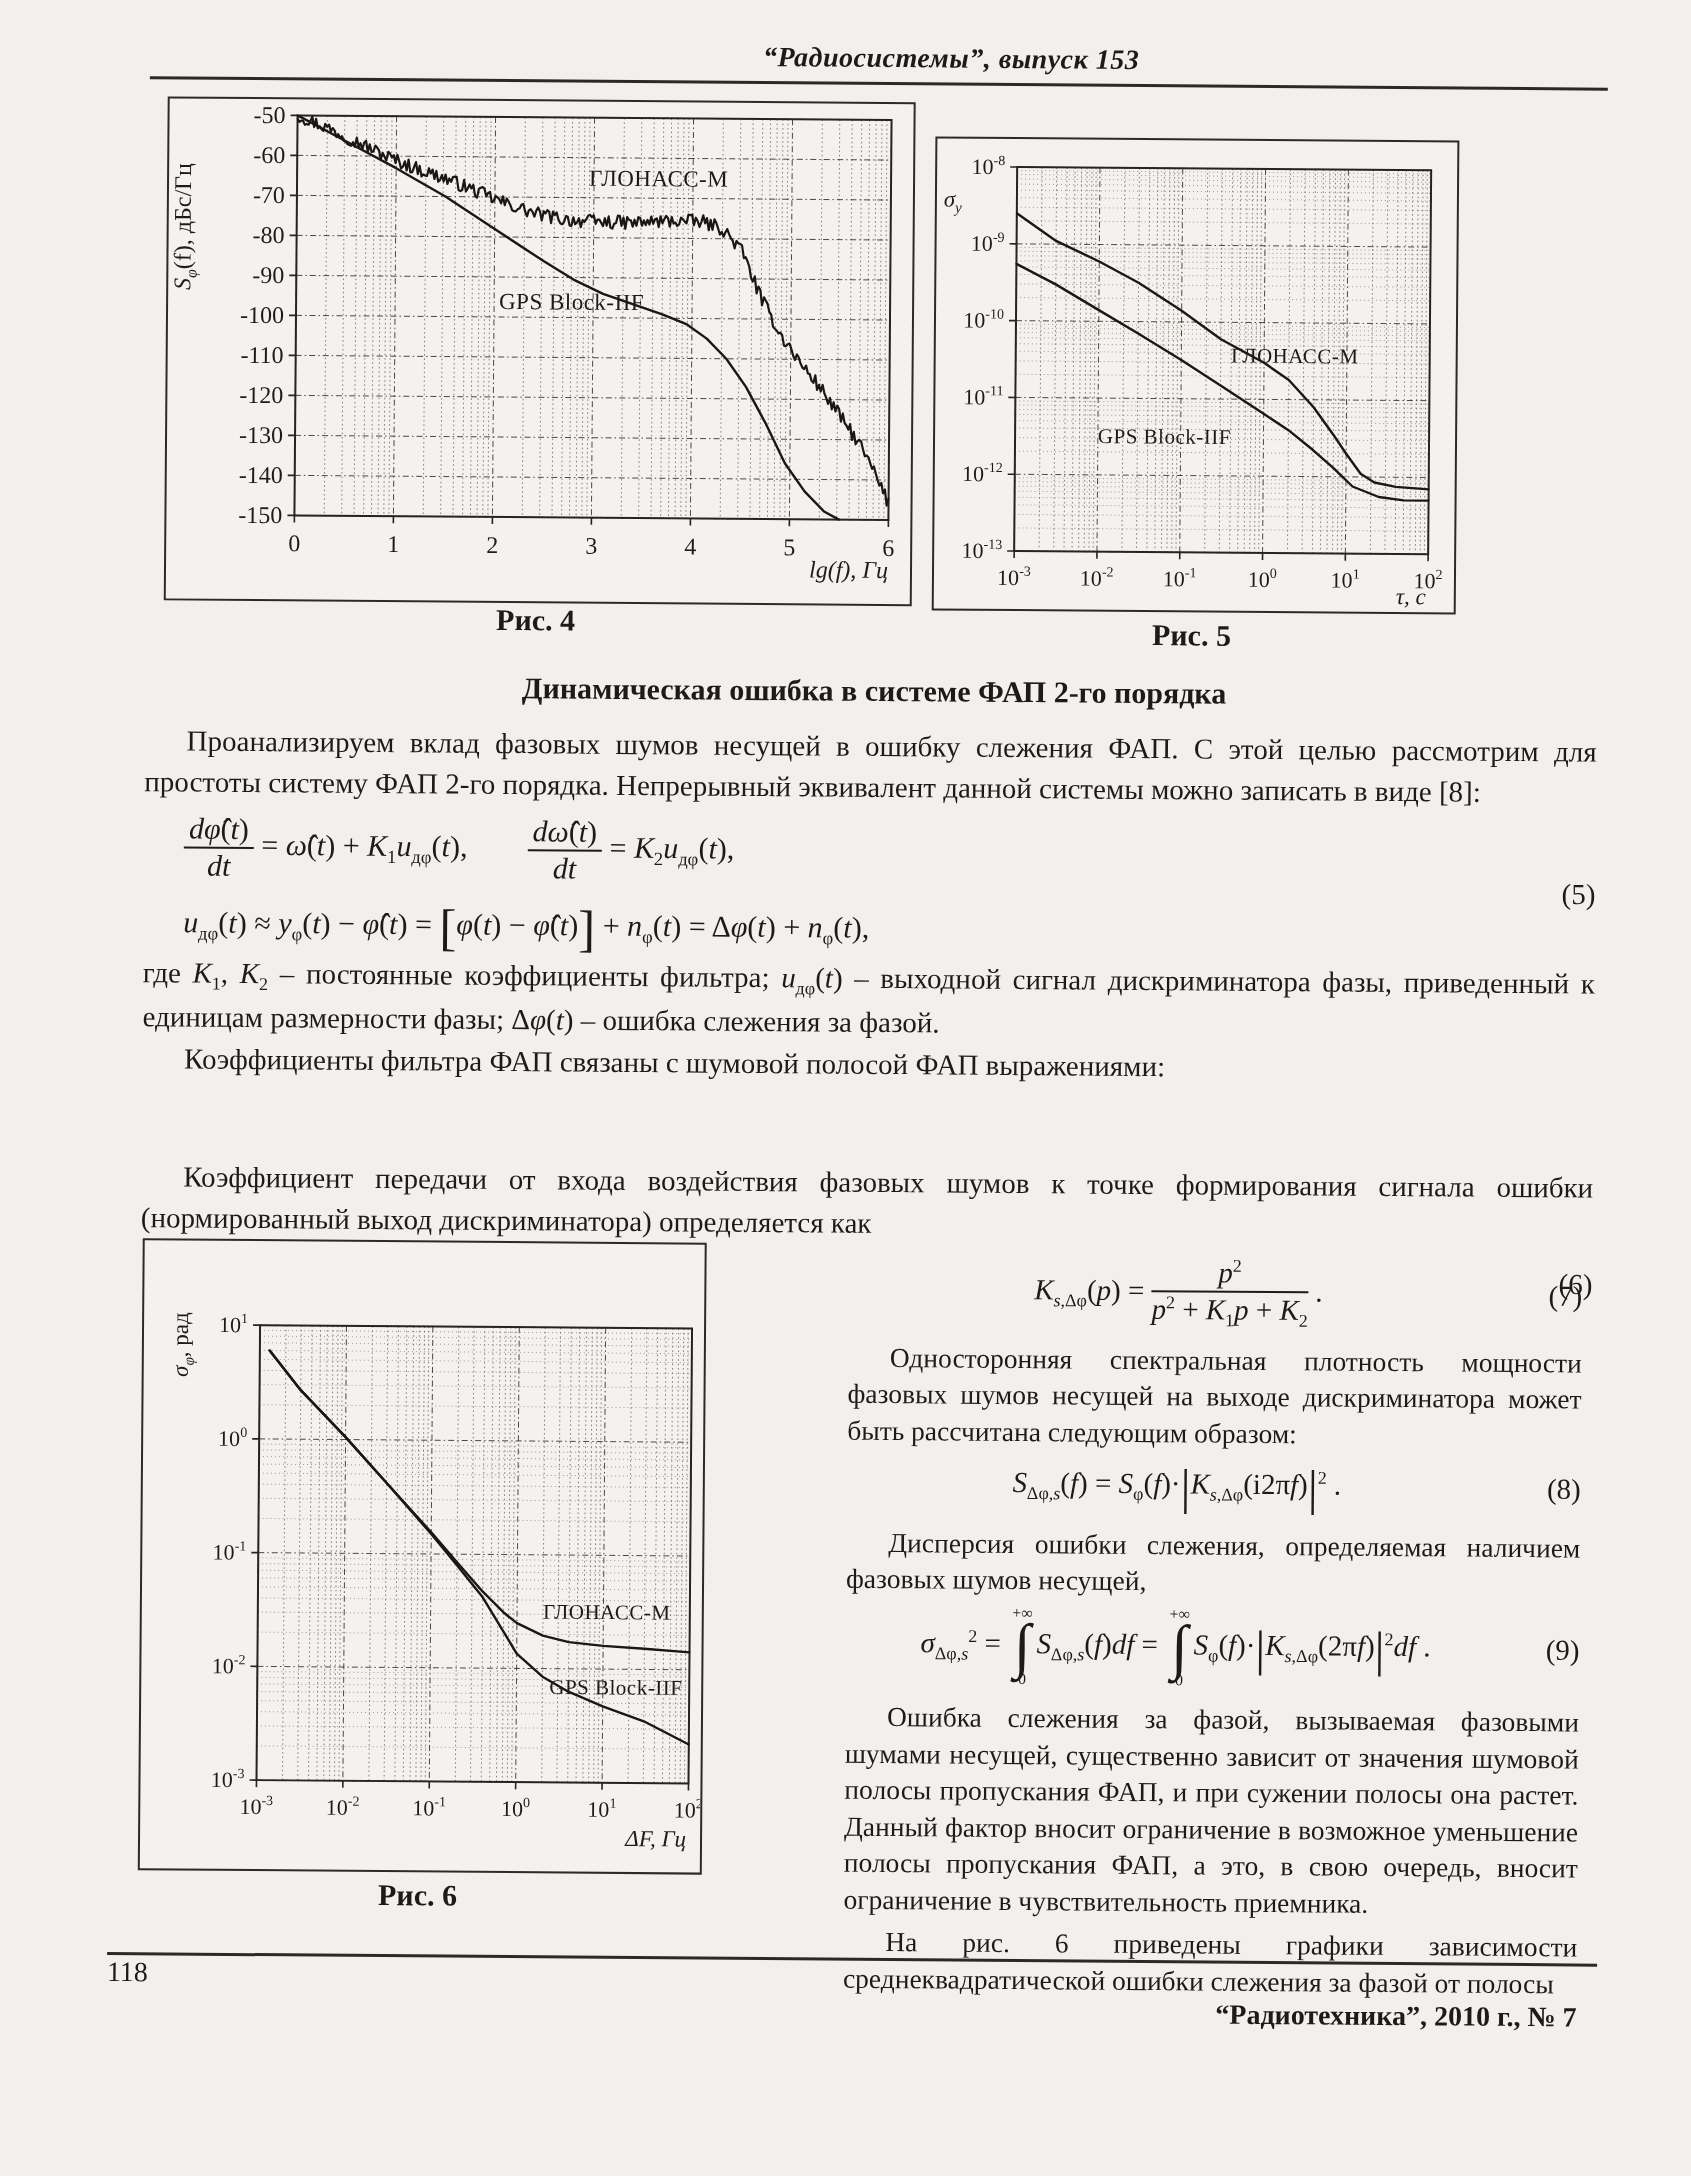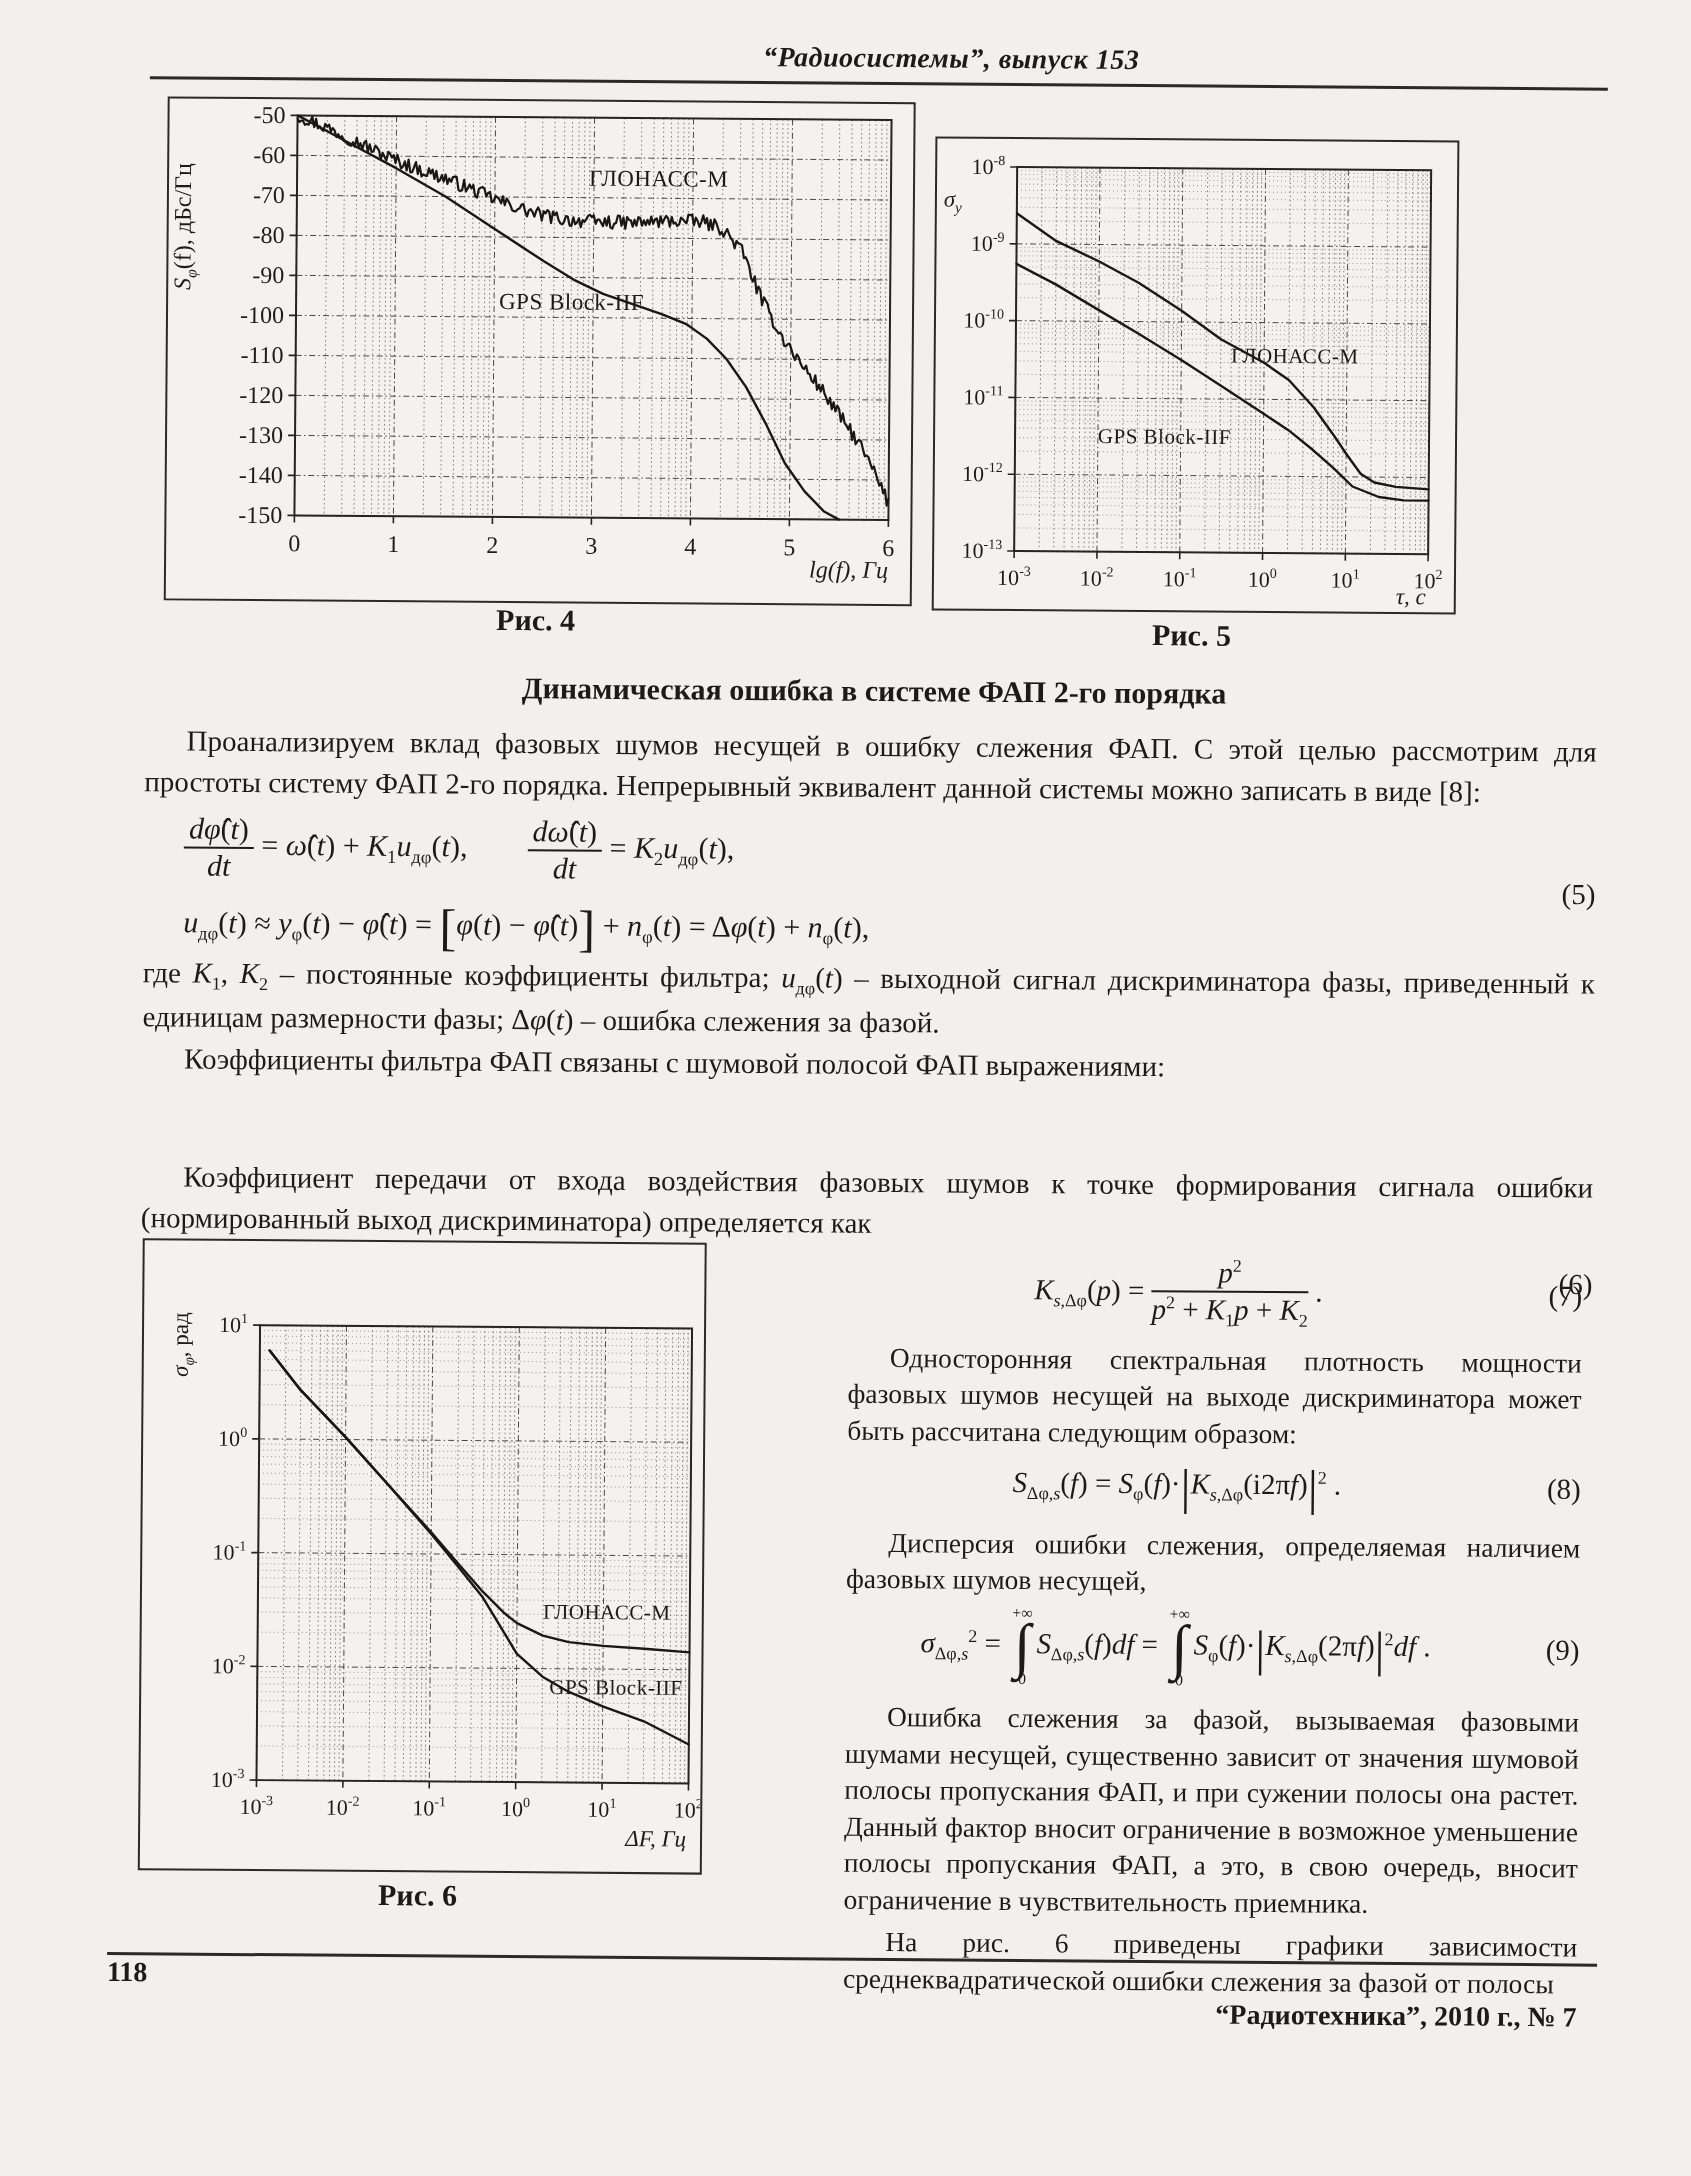--- a/index.html
+++ b/index.html
@@ -24,21 +24,21 @@
   .frac .den{display:block;padding-top:1px;}
   sub{font-size:62%;}
   sup{font-size:62%;}
   .bigp{font-size:170%;vertical-align:-0.2em;}
   .intg{display:inline-flex;flex-direction:column;align-items:center;vertical-align:middle;
         line-height:1;margin:0 4px;}
   .intg .s{font-size:210%;line-height:0.82;}
   .intg .t,.intg .b{font-size:55%;line-height:1.05;}
   .figbox{position:absolute;border:2px solid #2c2a26;background:#f4f2ee;}
   .caption{position:absolute;font-weight:700;font-size:30px;text-align:center;}
-  .footer-num{position:absolute;font-weight:700;font-size:28px;}
+  .footer-num{position:absolute;font-weight:400;font-size:28px;}
   .footer-j{position:absolute;font-weight:700;font-size:28px;text-align:right;}
   svg{display:block;}
 </style>
 </head>
 <body>
 
 <div class="page">
   <div class="tilt">
 
     <div class="abs hdr" style="top:36px;left:763px;">“Радиосистемы”, выпуск 153</div>

